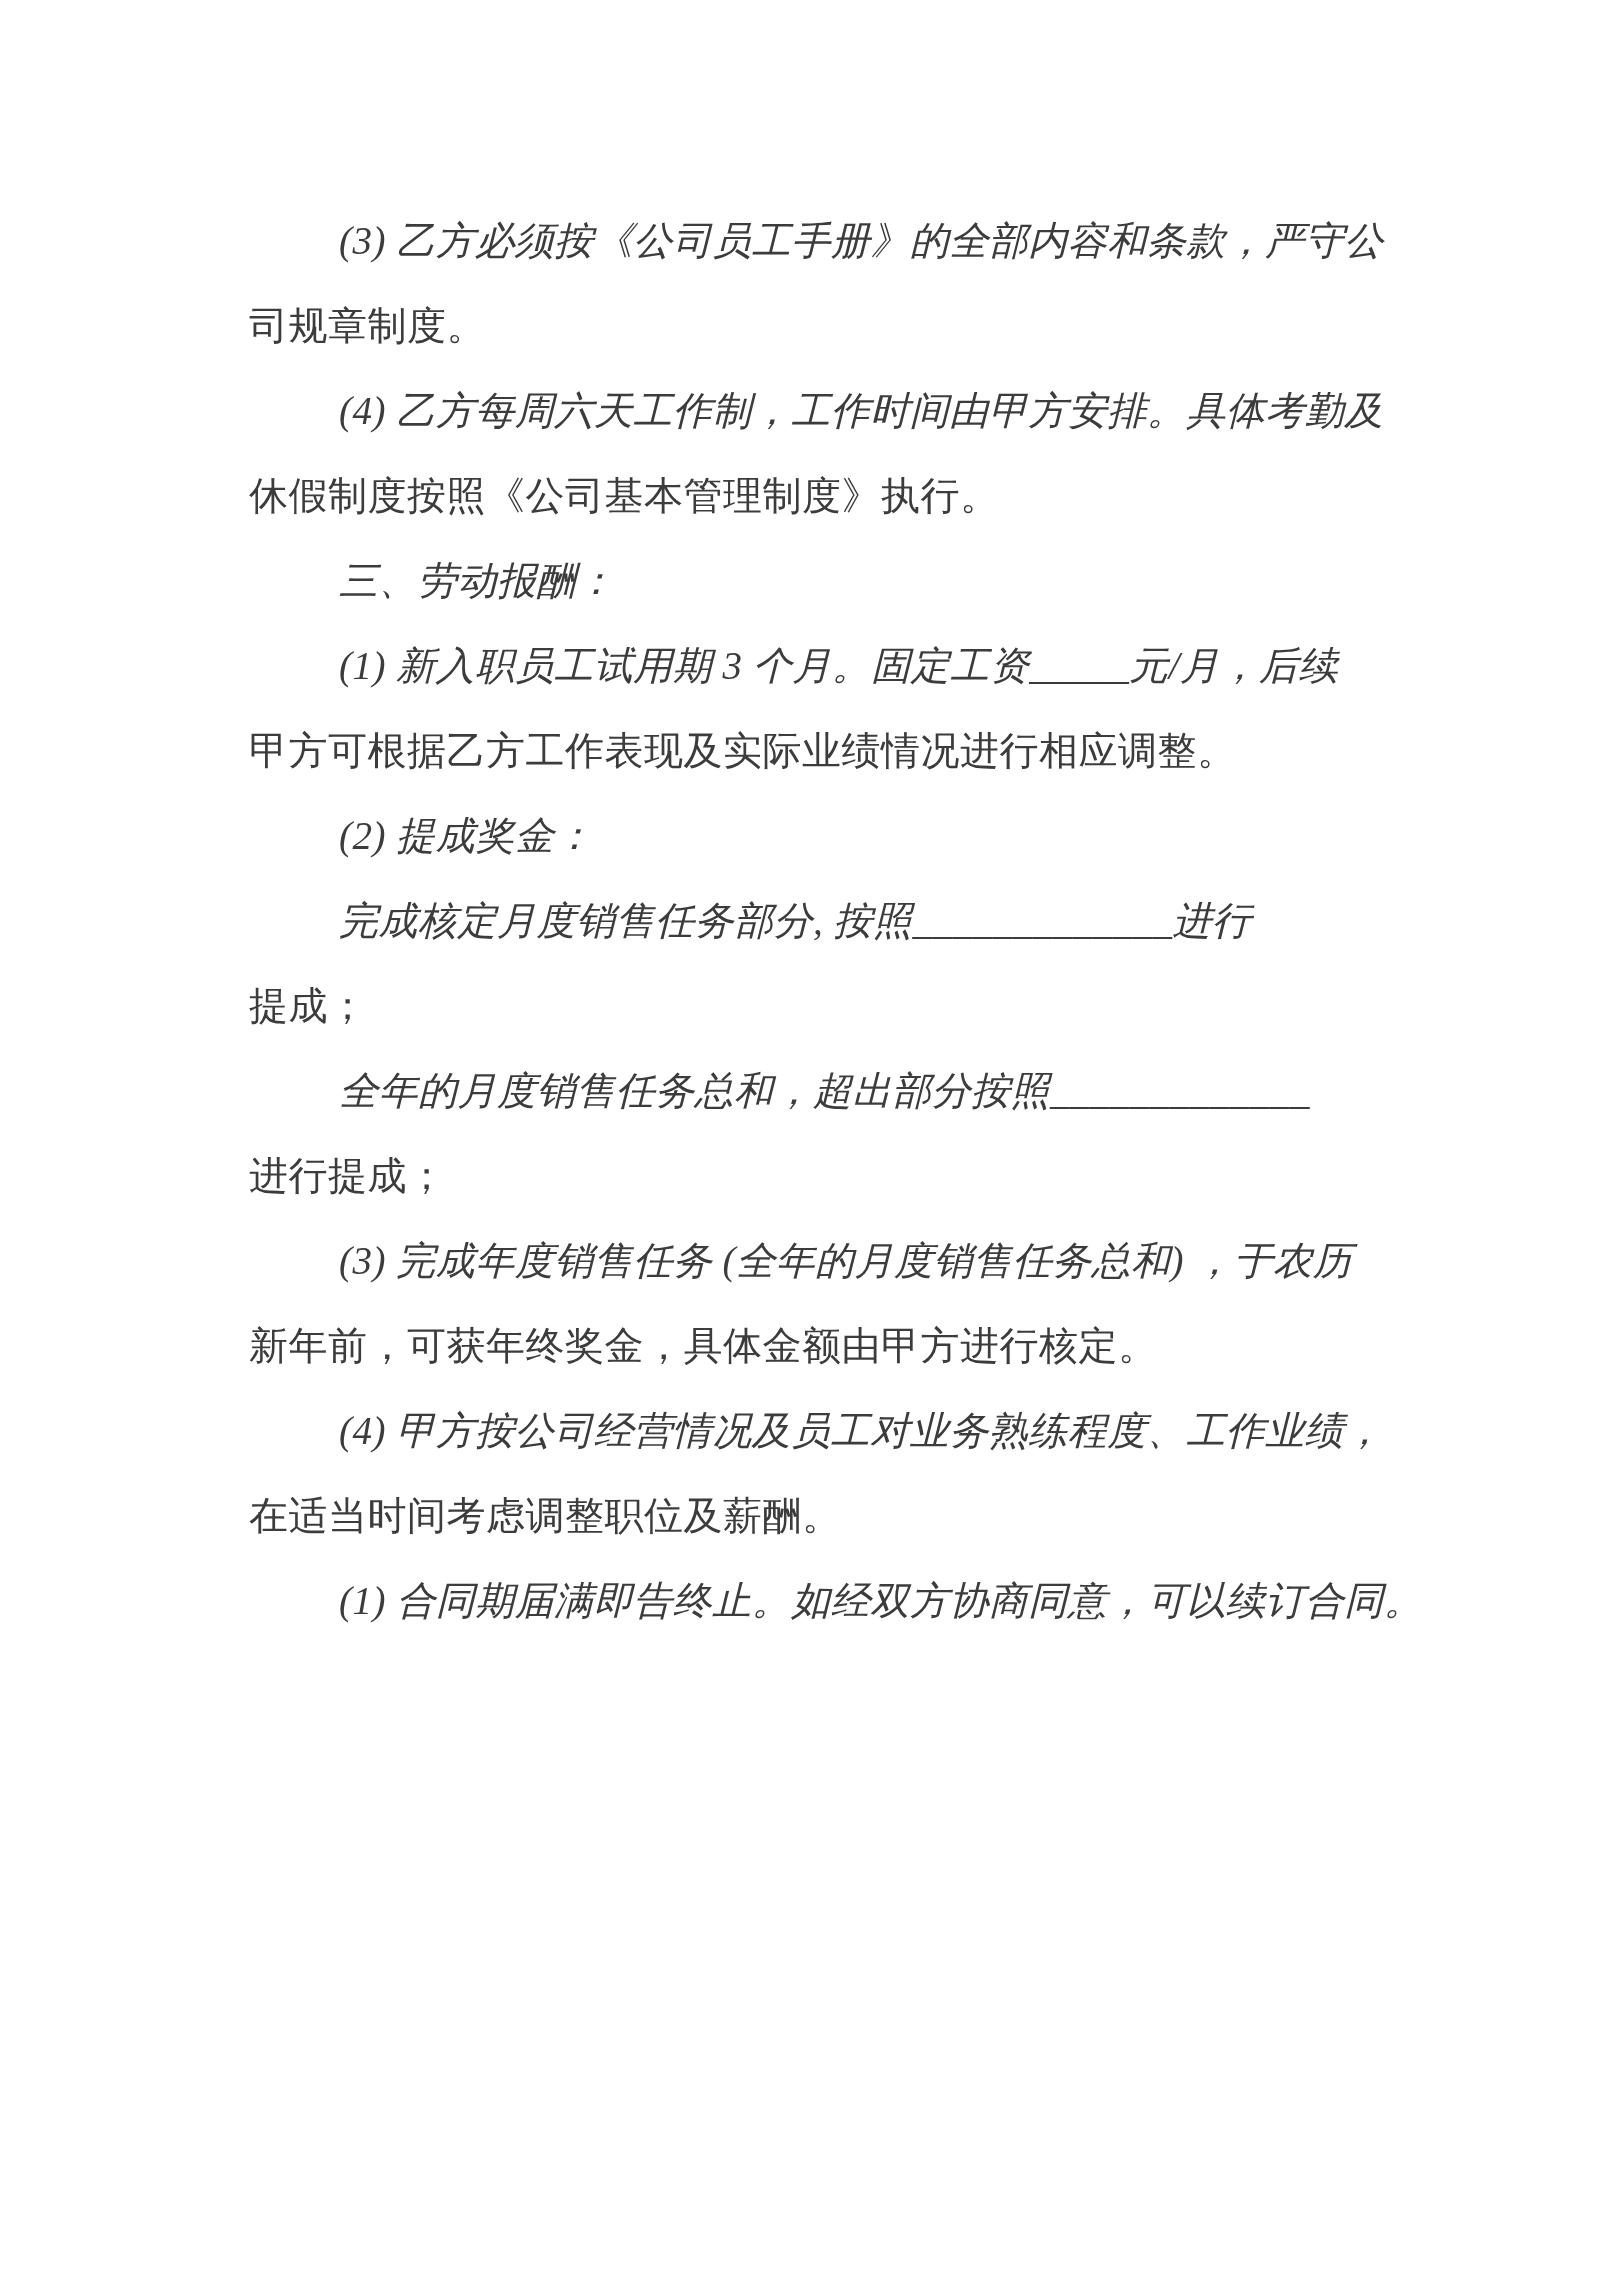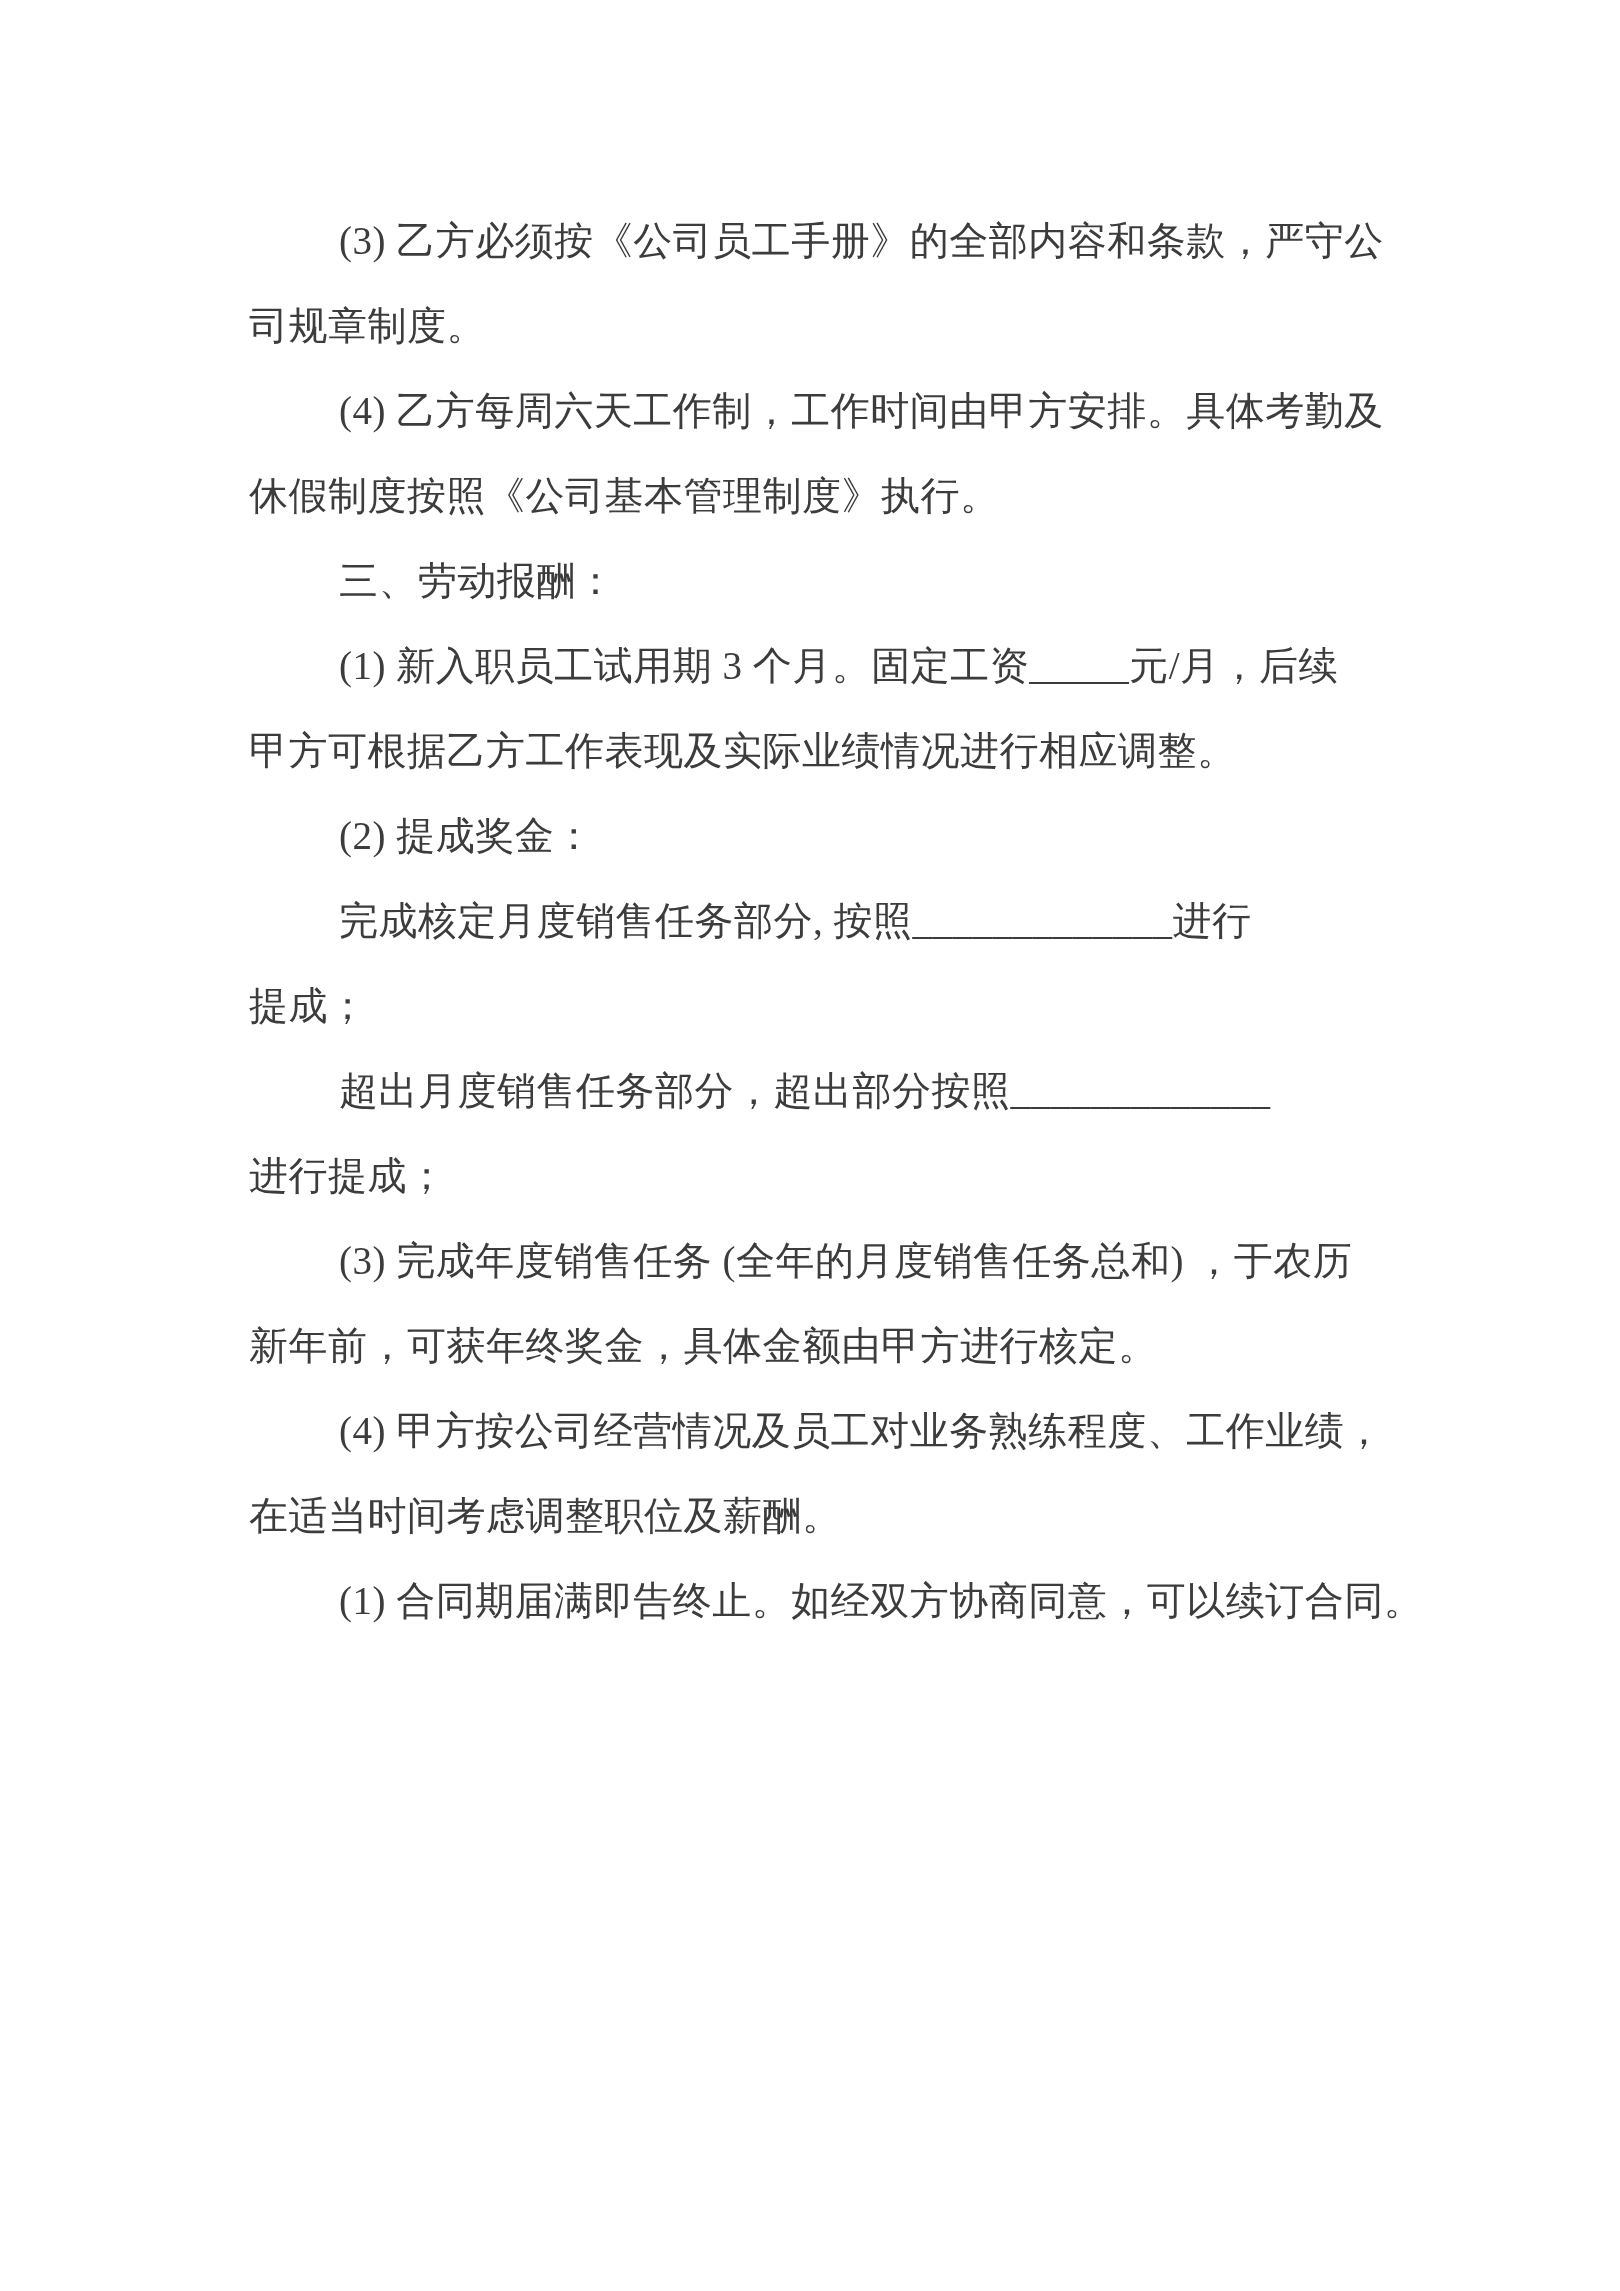--- a/index.html
+++ b/index.html
@@ -24,38 +24,39 @@
     line-height: 85px;
     letter-spacing: 0.5px;
     color: #3c3c3c;
   }
   .line {
     white-space: nowrap;
     height: 85px;
   }
   .line.indent {
     padding-left: 90px;
+    font-style: italic;
   }
 </style>
 </head>
 <body>
 
 <div class="page" style="background: rgb(255, 255, 255);">
   <div class="content" style="color: rgb(60, 60, 60);">
     <div class="line indent">(3) 乙方必须按《公司员工手册》的全部内容和条款，严守公</div>
     <div class="line">司规章制度。</div>
     <div class="line indent">(4) 乙方每周六天工作制，工作时间由甲方安排。具体考勤及</div>
     <div class="line">休假制度按照《公司基本管理制度》执行。</div>
     <div class="line indent">三、劳动报酬：</div>
     <div class="line indent">(1) 新入职员工试用期 3 个月。固定工资_____元/月，后续</div>
     <div class="line">甲方可根据乙方工作表现及实际业绩情况进行相应调整。</div>
     <div class="line indent">(2) 提成奖金：</div>
     <div class="line indent">完成核定月度销售任务部分, 按照_____________进行</div>
     <div class="line">提成；</div>
-    <div class="line indent">超出月度销售任务部分，超出部分按照_____________</div>
+    <div class="line indent">全年的月度销售任务总和，超出部分按照_____________</div>
     <div class="line">进行提成；</div>
     <div class="line indent">(3) 完成年度销售任务 (全年的月度销售任务总和) ，于农历</div>
     <div class="line">新年前，可获年终奖金，具体金额由甲方进行核定。</div>
     <div class="line indent">(4) 甲方按公司经营情况及员工对业务熟练程度、工作业绩，</div>
     <div class="line">在适当时间考虑调整职位及薪酬。</div>
     <div class="line indent">(1) 合同期届满即告终止。如经双方协商同意，可以续订合同。</div>
   </div>
 </div>
 
 

